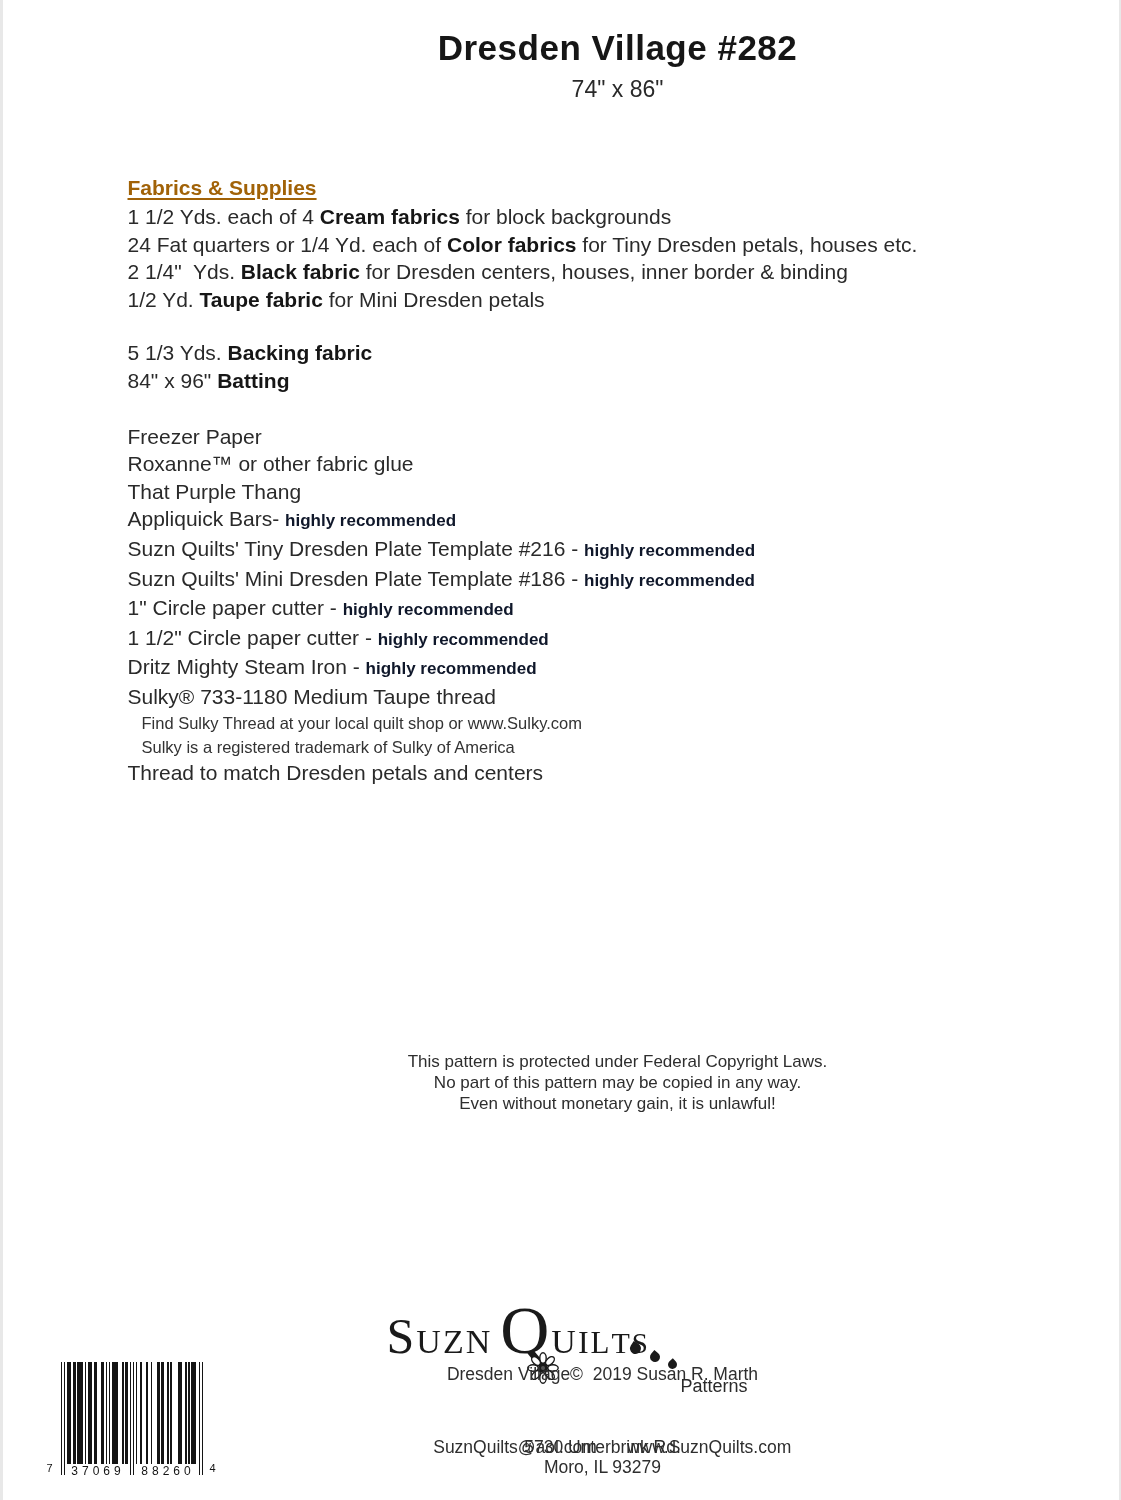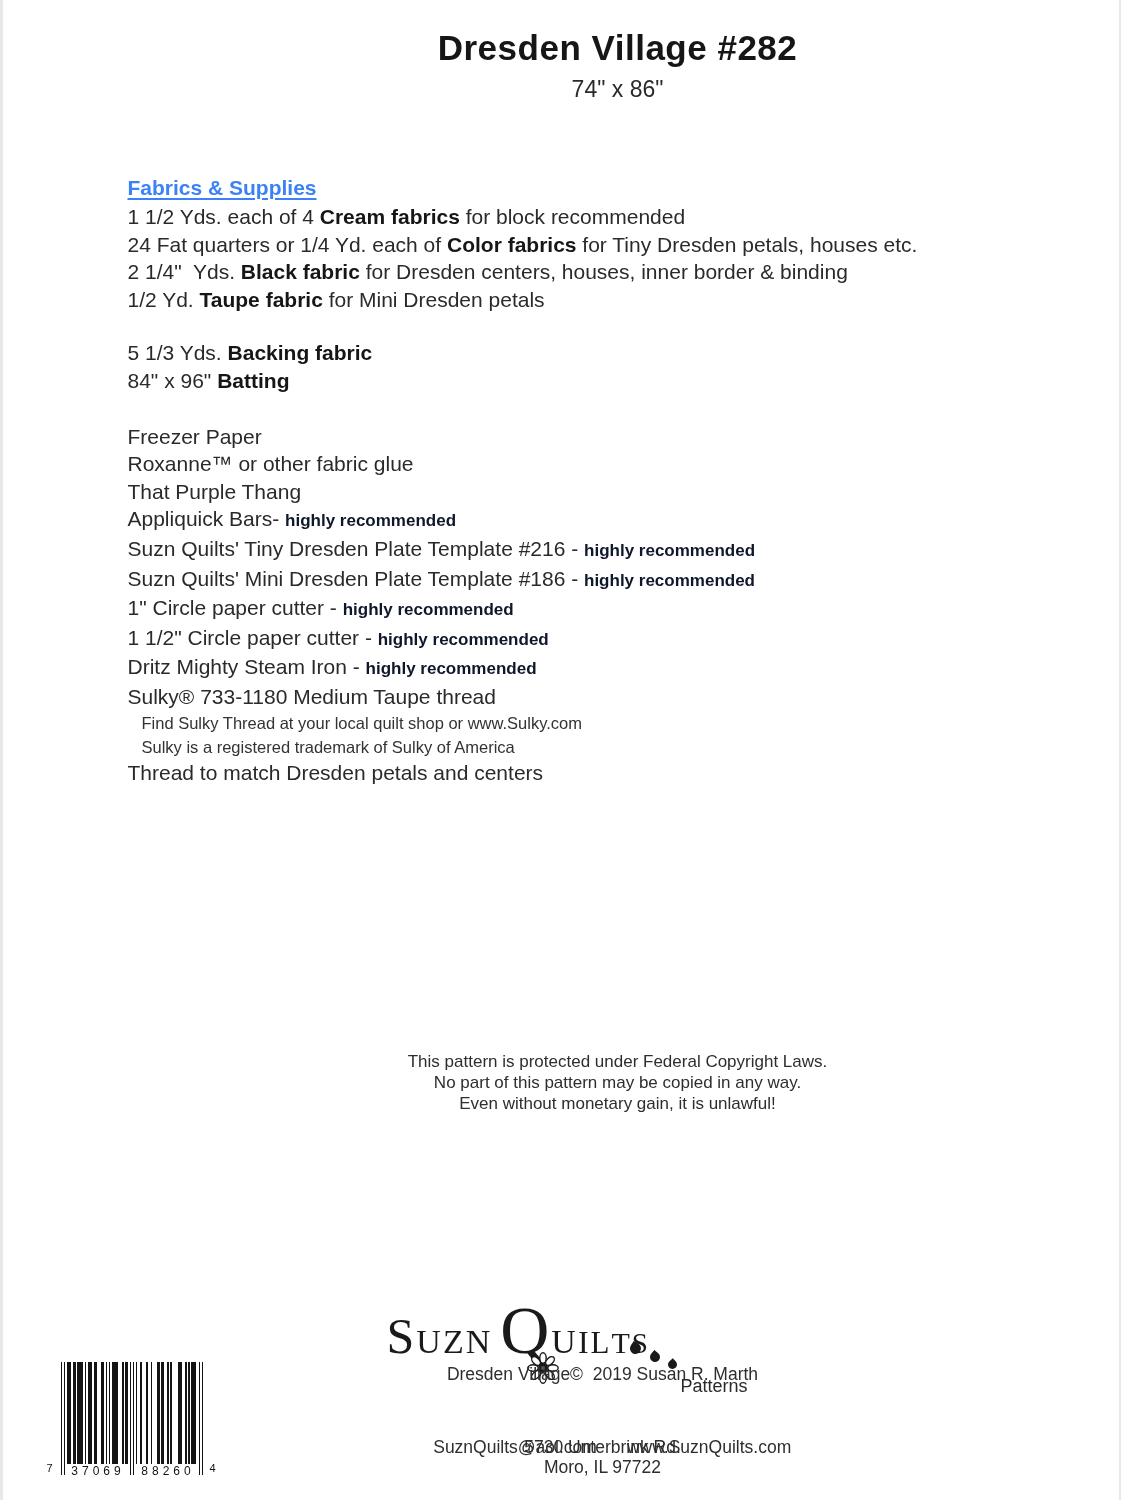--- a/index.html
+++ b/index.html
@@ -10,21 +10,21 @@
   }
   .cx { position:absolute; transform:translateX(-50%); white-space:nowrap; }
 
   
   .title { font-size:35px; font-weight:700; color:#161616; letter-spacing:0.5px; margin:0; }
   .subtitle { font-size:23px; color:#2a2a2a; }
 
   
   .supplies { position:absolute; left:125px; top:174px; width:940px; }
   .supplies h2 {
-    margin:0 0 0 0; font-size:21px; font-weight:700; color:#3b82f6;
+    margin:0 0 0 0; font-size:21px; font-weight:700; color:#a16207;
     text-decoration:underline; text-decoration-thickness:2px; text-underline-offset:3px;
     line-height:28px;
   }
   .group { margin:0; }
   .group.g-fabrics { margin-top:1px; }
   .group.g-backing { margin-top:26px; }
   .group.g-tools   { margin-top:28px; }
   .supply-line { font-size:21px; line-height:27.6px; white-space:pre; color:#2a2a2a; }
   .supply-line .b  { font-weight:700; color:#161616; }
   .supply-line .hl { font-weight:700; font-size:17px; color:#0f172a; }
@@ -63,21 +63,21 @@
 <body>
 
 <div class="page">
 
   <h1 class="cx title" style="left:615px; top:28px;">Dresden Village #282</h1>
   <div class="cx subtitle" style="left:615px; top:76px;">74" x 86"</div>
 
   <section class="supplies">
     <h2>Fabrics &amp; Supplies</h2>
     <div id="group-fabrics" class="group g-fabrics">
-        <div class="supply-line"><span>1 1/2 Yds. each of 4 </span><span class="b">Cream fabrics</span><span> for block recommended</span></div>
+        <div class="supply-line"><span>1 1/2 Yds. each of 4 </span><span class="b">Cream fabrics</span><span> for block backgrounds</span></div>
         <div class="supply-line"><span>24 Fat quarters or 1/4 Yd. each of </span><span class="b">Color fabrics</span><span> for Tiny Dresden petals, houses etc.</span></div>
         <div class="supply-line"><span>2 1/4"  Yds. </span><span class="b">Black fabric</span><span> for Dresden centers, houses, inner border &amp; binding</span></div>
         <div class="supply-line"><span>1/2 Yd. </span><span class="b">Taupe fabric</span><span> for Mini Dresden petals</span></div>
       </div>
     <div id="group-backing" class="group g-backing">
         <div class="supply-line"><span>5 1/3 Yds. </span><span class="b">Backing fabric</span></div>
         <div class="supply-line"><span>84" x 96" </span><span class="b">Batting</span></div>
       </div>
     <div id="group-tools" class="group g-tools">
         <div class="supply-line"><span>Freezer Paper</span></div>
@@ -124,21 +124,21 @@
     <span class="tear tear2"></span>
     <span class="tear tear3"></span>
   </div>
   <div class="patterns">Patterns</div>
 
   <div class="cx contact-line" style="left:600px; top:1364px;">Dresden Village©  2019 Susan R. Marth</div>
   <div class="cx contact-line" style="left:600px; top:1416px;">
     <span>SuznQuilts@aol.com</span><span class="website">www.SuznQuilts.com</span>
   </div>
   <div class="cx contact-line" style="left:600px; top:1437px;text-align:center;">5730 Unterbrink Rd.</div>
-  <div class="cx contact-line" style="left:600px; top:1457px;">Moro, IL 97722</div>
+  <div class="cx contact-line" style="left:600px; top:1457px;">Moro, IL 93279</div>
 
   <div class="barcode">
     <div class="bc-bars" id="bc-bars">
         <div class="bc-bar" style="left: 0px; width: 1.5px; height: 113px;"></div>
         <div class="bc-bar" style="left: 3px; width: 1.5px; height: 113px;"></div>
         <div class="bc-bar" style="left: 6px; width: 1.5px; height: 102px;"></div>
         <div class="bc-bar" style="left: 7.5px; width: 1.5px; height: 102px;"></div>
         <div class="bc-bar" style="left: 9px; width: 1.5px; height: 102px;"></div>
         <div class="bc-bar" style="left: 12px; width: 1.5px; height: 102px;"></div>
         <div class="bc-bar" style="left: 13.5px; width: 1.5px; height: 102px;"></div>

